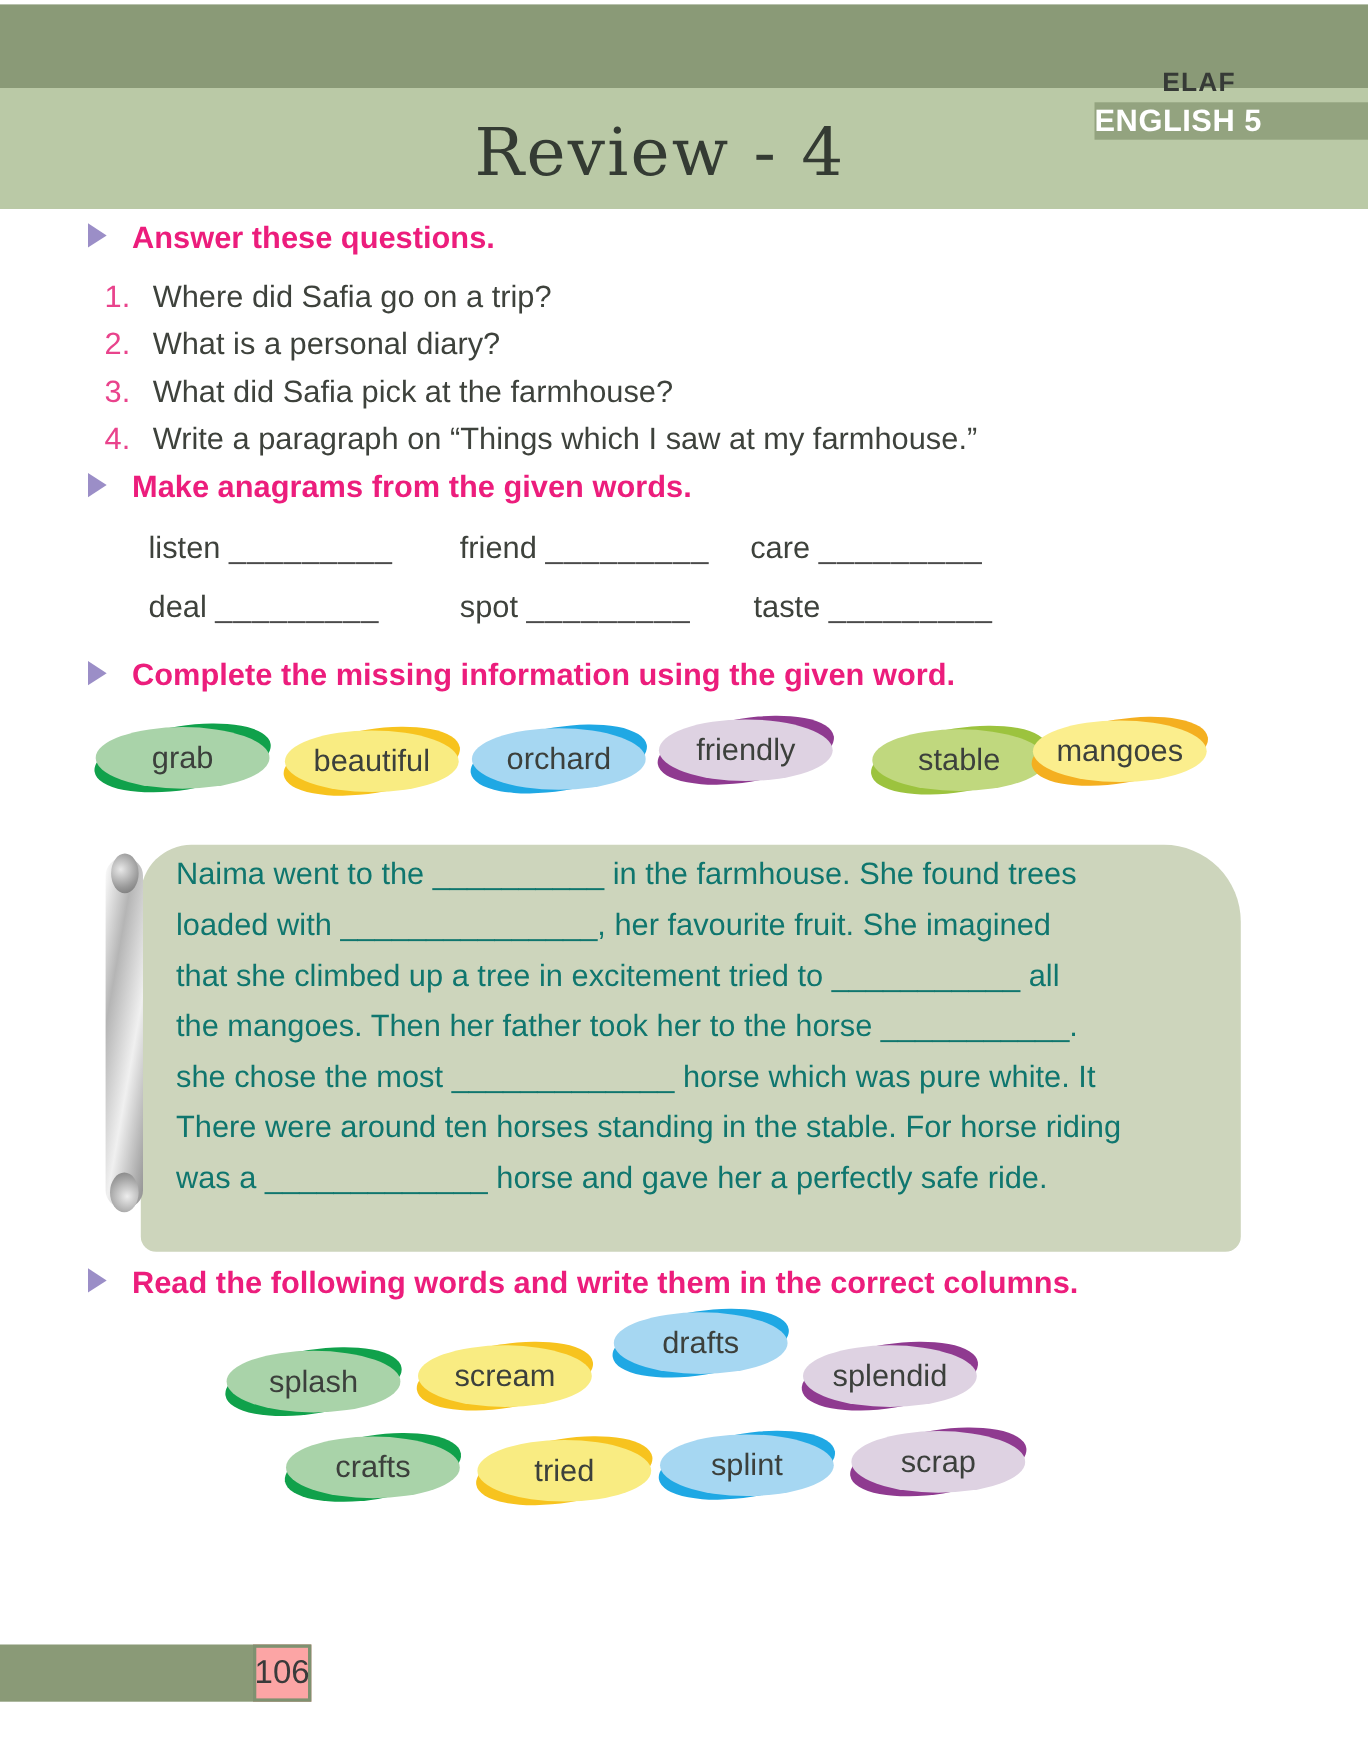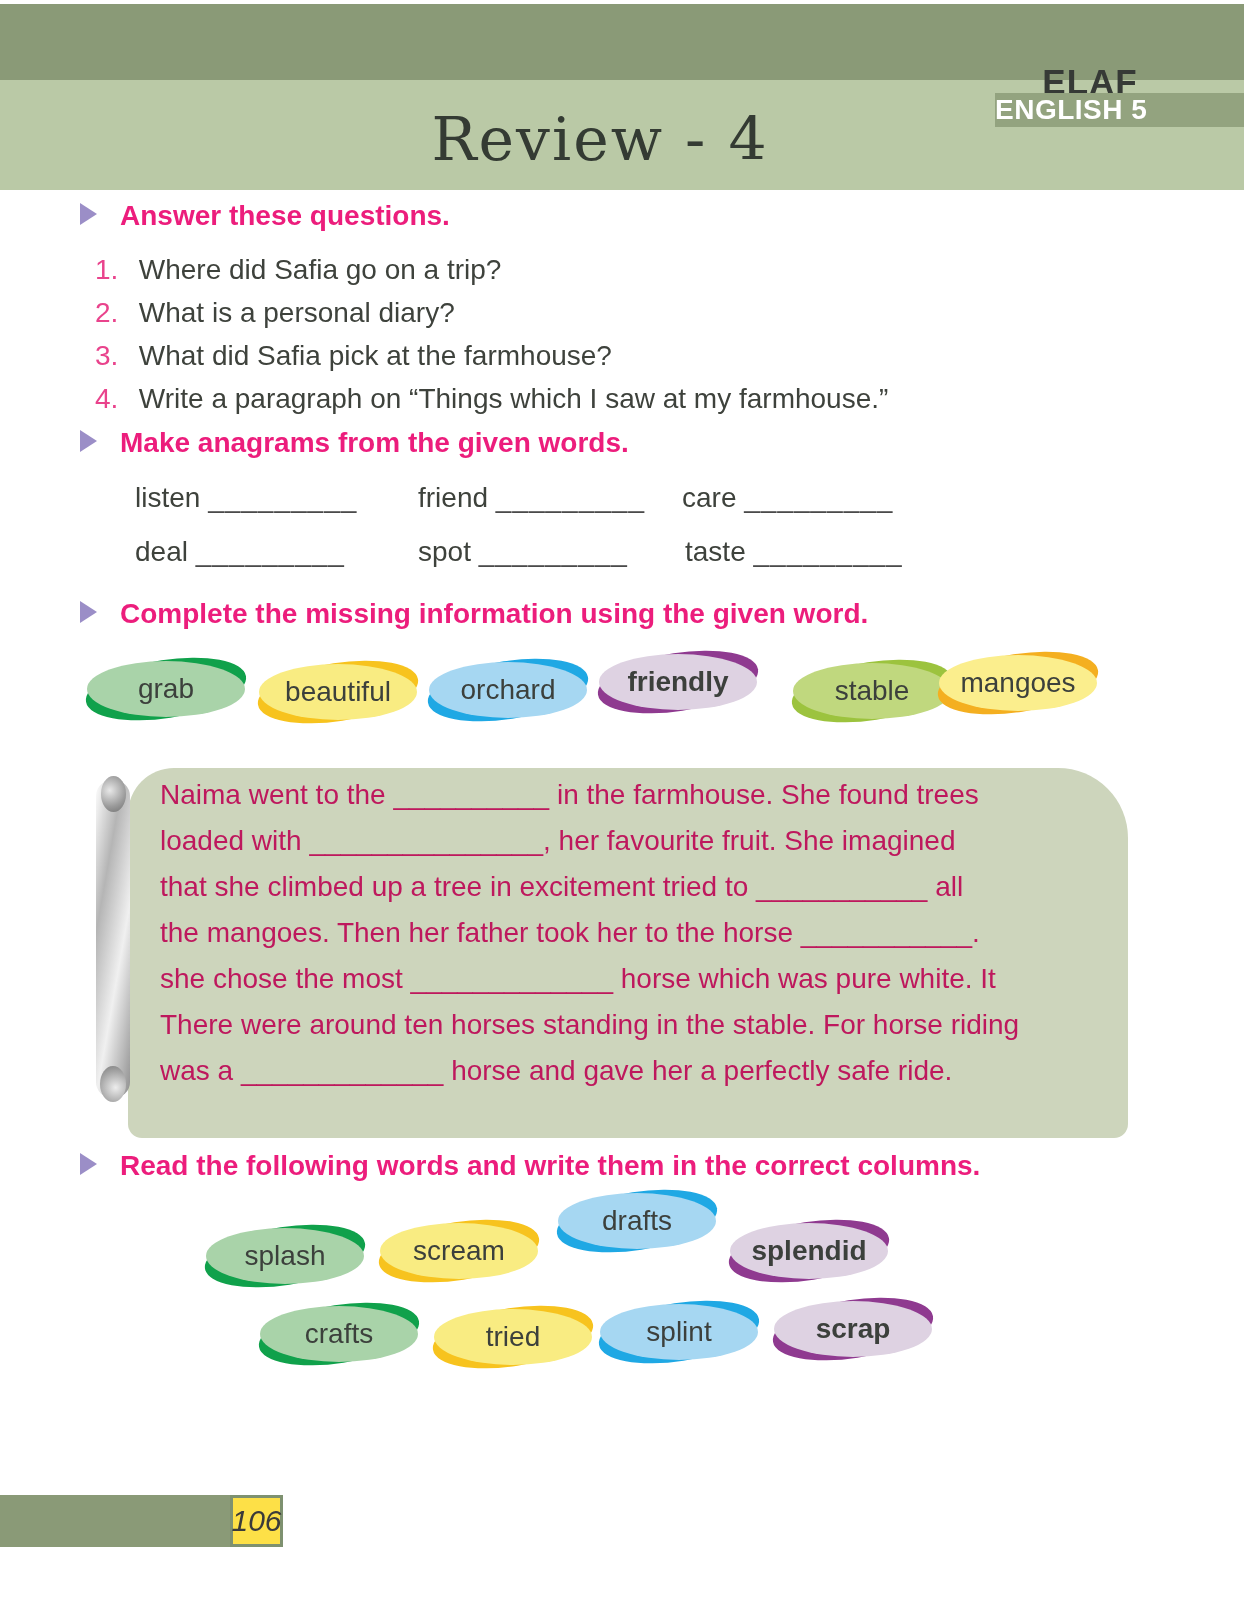--- a/index.html
+++ b/index.html
@@ -10,21 +10,21 @@
   
   .band-dark{position:absolute;left:0;top:4px;width:100%;height:76px;background:var(--band-dark);}
   .band-light{position:absolute;left:0;top:80px;width:100%;height:110px;background:var(--band-light);}
   .page-title{
     position:absolute;left:0;top:104px;width:100%;text-align:center;
     font-family:"DejaVu Serif", serif;font-size:60px;color:#343b33;letter-spacing:2px;
     transform:translateX(-22px);
   }
   .brand-top{
     position:absolute;left:1005px;top:62px;width:170px;text-align:center;
-    font-size:35px;font-weight:bold;color:#363a36;letter-spacing:1px;
+    font-size:24px;font-weight:bold;color:#363a36;letter-spacing:1px;
   }
   .brand-band{
     position:absolute;left:995px;top:93px;right:0;height:34px;background:var(--band-brand);
     color:#ffffff;font-size:28px;font-weight:bold;line-height:34px;
     letter-spacing:0.5px;box-sizing:border-box;
   }
   
   .sec-head{position:absolute;font-size:28px;font-weight:bold;color:var(--heading-pink);}
   .tri{
     position:absolute;width:0;height:0;
@@ -42,52 +42,52 @@
   .oval{position:absolute;width:162px;height:58px;}
   .oval .swoosh{position:absolute;left:0;top:0;right:0;bottom:0;border-radius:50%;transform:rotate(-9deg);}
   .oval .ofill{
     position:absolute;left:2px;top:1px;right:2px;bottom:1px;border-radius:50%;
     display:flex;align-items:center;justify-content:center;
     font-size:28px;color:#3c403c;
   }
   .oval.green .swoosh{background:var(--green-accent);}   .oval.green .ofill{background:var(--green-fill);}
   .oval.yellow .swoosh{background:var(--yellow-accent);} .oval.yellow .ofill{background:var(--yellow-fill);}
   .oval.blue .swoosh{background:var(--blue-accent);}     .oval.blue .ofill{background:var(--blue-fill);}
-  .oval.lavender .swoosh{background:var(--lavender-accent);} .oval.lavender .ofill{background:var(--lavender-fill);font-weight:bold;}
+  .oval.lavender .swoosh{background:var(--lavender-accent);} .oval.lavender .ofill{background:var(--lavender-fill);}
   .oval.olive .swoosh{background:var(--olive-accent);}   .oval.olive .ofill{background:var(--olive-fill);}
   .oval.mango .swoosh{background:var(--mango-accent);}   .oval.mango .ofill{background:var(--mango-fill);}
   
   .story-box{
     position:absolute;left:128px;top:768px;width:1000px;height:370px;
     background:var(--story-box);border-radius:46px 70px 14px 14px;
   }
   .story-text{
     position:absolute;left:160px;top:772px;width:950px;
-    font-size:28px;line-height:46px;color:#be185d;
+    font-size:28px;line-height:46px;color:#0f766e;
   }
   .story-text div{white-space:nowrap;}
   .curl{
     position:absolute;left:96px;top:780px;width:34px;height:318px;border-radius:16px;
     background:linear-gradient(100deg,#ffffff 0%,#b5b5b5 30%,#f0f0f0 62%,#8f8f8f 100%);
   }
   .curl::before{
     content:"";position:absolute;left:5px;top:-4px;width:25px;height:36px;border-radius:50%;
     background:radial-gradient(circle at 35% 40%, #e8e8e8 0%, #9a9a9a 60%, #6f6f6f 100%);
   }
   .curl::after{
     content:"";position:absolute;left:4px;bottom:-4px;width:26px;height:36px;border-radius:50%;
     background:radial-gradient(circle at 60% 60%, #ededed 0%, #a5a5a5 60%, #787878 100%);
   }
   
   .footer-bar{position:absolute;left:0;top:1495px;width:283px;height:52px;background:var(--band-dark);}
   .page-num-box{
-    position:absolute;left:230px;top:1495px;width:53px;height:52px;background:#fde047;
+    position:absolute;left:230px;top:1495px;width:53px;height:52px;background:#fca5a5;
     border:3px solid #7e9170;box-sizing:border-box;
     display:flex;align-items:center;justify-content:center;
-    font-size:30px;font-style:italic;color:#3a3a3a;
+    font-size:30px;color:#3a3a3a;
   }
 </style>
 </head>
 <body>
 
 <div class="page">
 
   <div class="band-dark"></div>
   <div class="band-light"></div>
   <div class="page-title">Review - 4</div>

